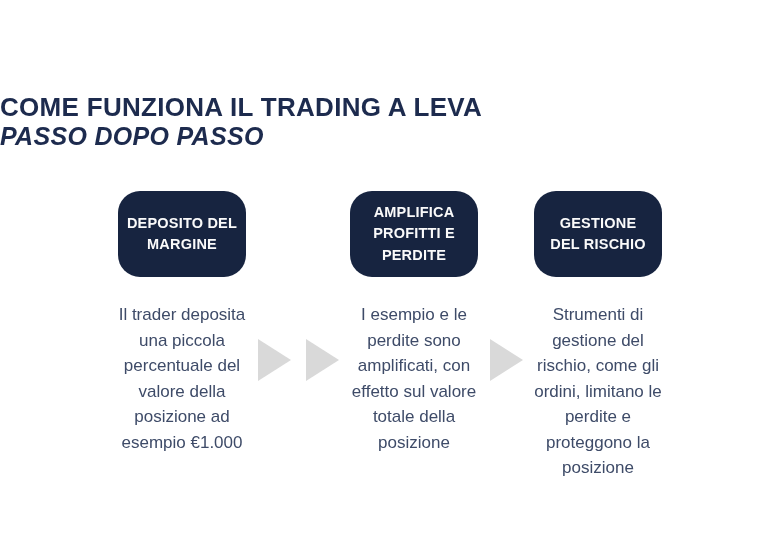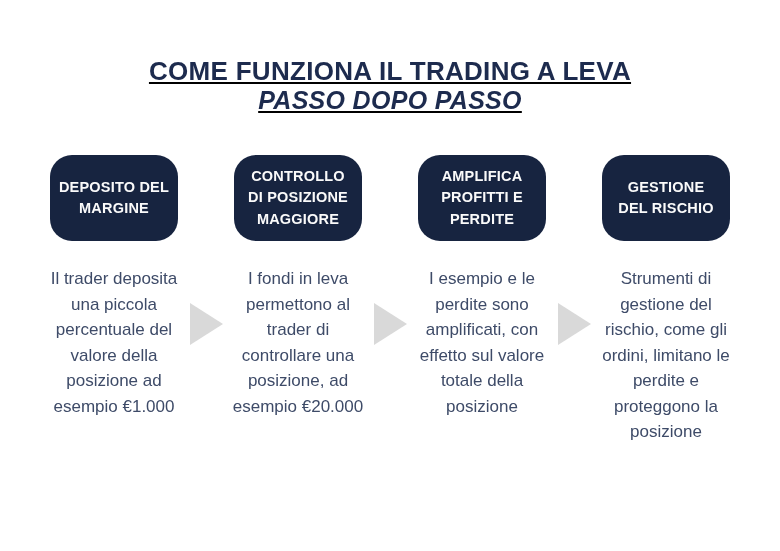--- a/index.html
+++ b/index.html
@@ -10,23 +10,21 @@
     background: #ffffff;
     font-family: "Liberation Sans", sans-serif;
     overflow: hidden;
   }
   .canvas {
     width: 780px;
     height: 551px;
     position: relative;
   }
   .header {
-    text-align: center;
-    padding-top: 56px;
-    text-decoration: underline;
+    padding-top: 92px;
   }
   .title {
     margin: 0;
     font-size: 26px;
     line-height: 30px;
     font-weight: bold;
     letter-spacing: 0.3px;
     color: #1d2b4e;
   }
   .subtitle {
@@ -115,33 +113,20 @@
 percentuale del
 valore della
 posizione ad
 esempio €1.000</p>
     </div>
 
     <div class="arrow-cell">
       <span class="arrow"></span>
     </div>
 
-    <div class="step">
-      <div class="step-box">
-        <span class="step-label">CONTROLLO
-DI POSIZIONE
-MAGGIORE</span>
-      </div>
-      <p class="step-desc">I fondi in leva
-permettono al
-trader di
-controllare una
-posizione, ad
-esempio €20.000</p>
-    </div>
 
     <div class="arrow-cell">
       <span class="arrow"></span>
     </div>
 
     <div class="step">
       <div class="step-box">
         <span class="step-label">AMPLIFICA
 PROFITTI E
 PERDITE</span>

